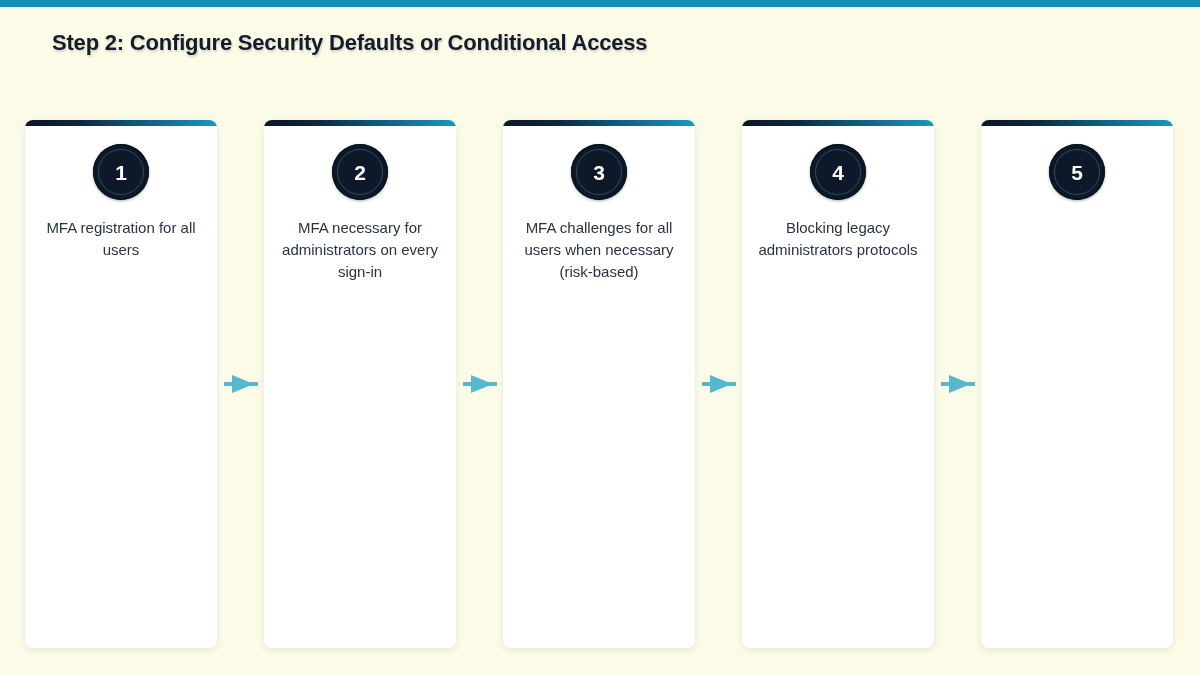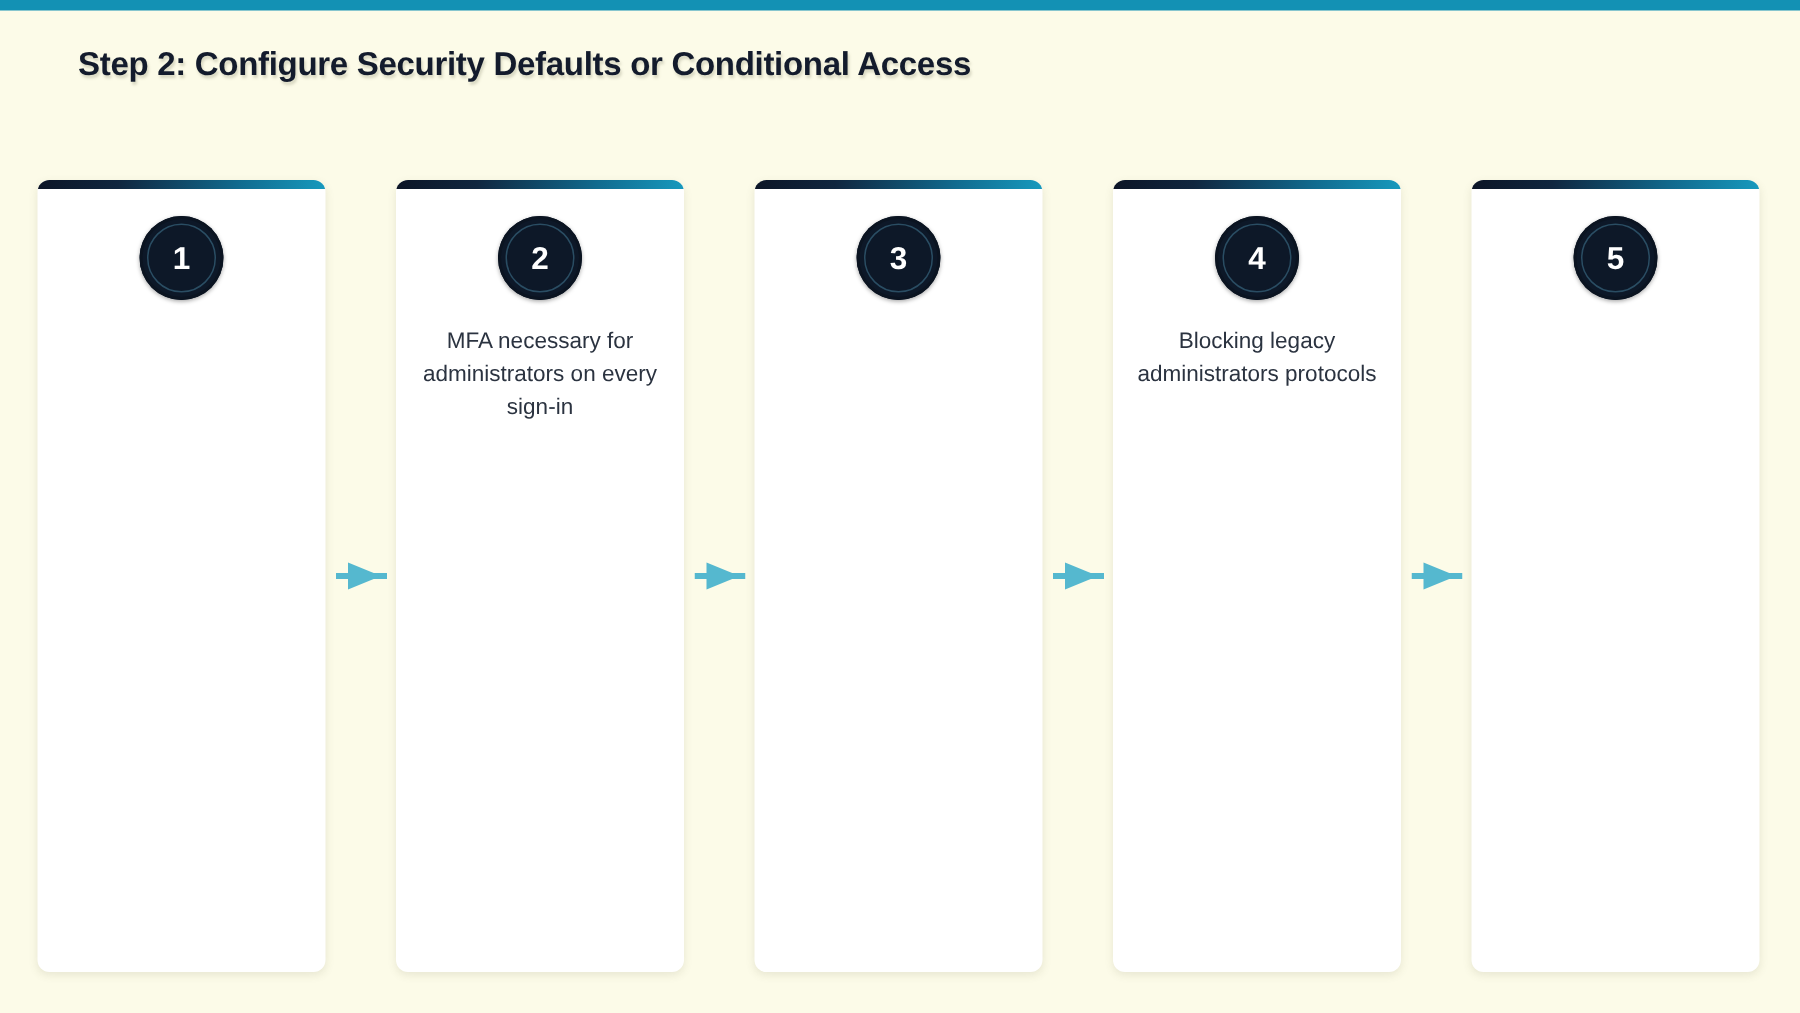--- a/index.html
+++ b/index.html
@@ -151,20 +151,21 @@
   <div class="page-title">Step 2: Configure Security Defaults or Conditional Access</div>
 
   <div class="flow">
 
     <div class="card">
       <div class="card-accent"></div>
       <div class="card-inner">
         <div class="badge">
           <span class="badge-num">1</span>
         </div>
+        <div class="card-text">MFA registration for all users</div>
       </div>
     </div>
 
     <div class="connector">
       <div class="arrow-wrap">
         <svg class="arrow-svg" width="34" height="22" viewBox="0 0 34 22" xmlns="http://www.w3.org/2000/svg">
           <rect x="0" y="9" width="34" height="4" fill="#55b8cf"></rect>
           <polygon points="8,2 30,11 8,20" fill="#55b8cf"></polygon>
         </svg>
       </div>
@@ -188,20 +189,21 @@
         </svg>
       </div>
     </div>
 
     <div class="card">
       <div class="card-accent"></div>
       <div class="card-inner">
         <div class="badge">
           <span class="badge-num">3</span>
         </div>
+        <div class="card-text">MFA challenges for all users when necessary (risk-based)</div>
       </div>
     </div>
 
     <div class="connector">
       <div class="arrow-wrap">
         <svg class="arrow-svg" width="34" height="22" viewBox="0 0 34 22" xmlns="http://www.w3.org/2000/svg">
           <rect x="0" y="9" width="34" height="4" fill="#55b8cf"></rect>
           <polygon points="8,2 30,11 8,20" fill="#55b8cf"></polygon>
         </svg>
       </div>

